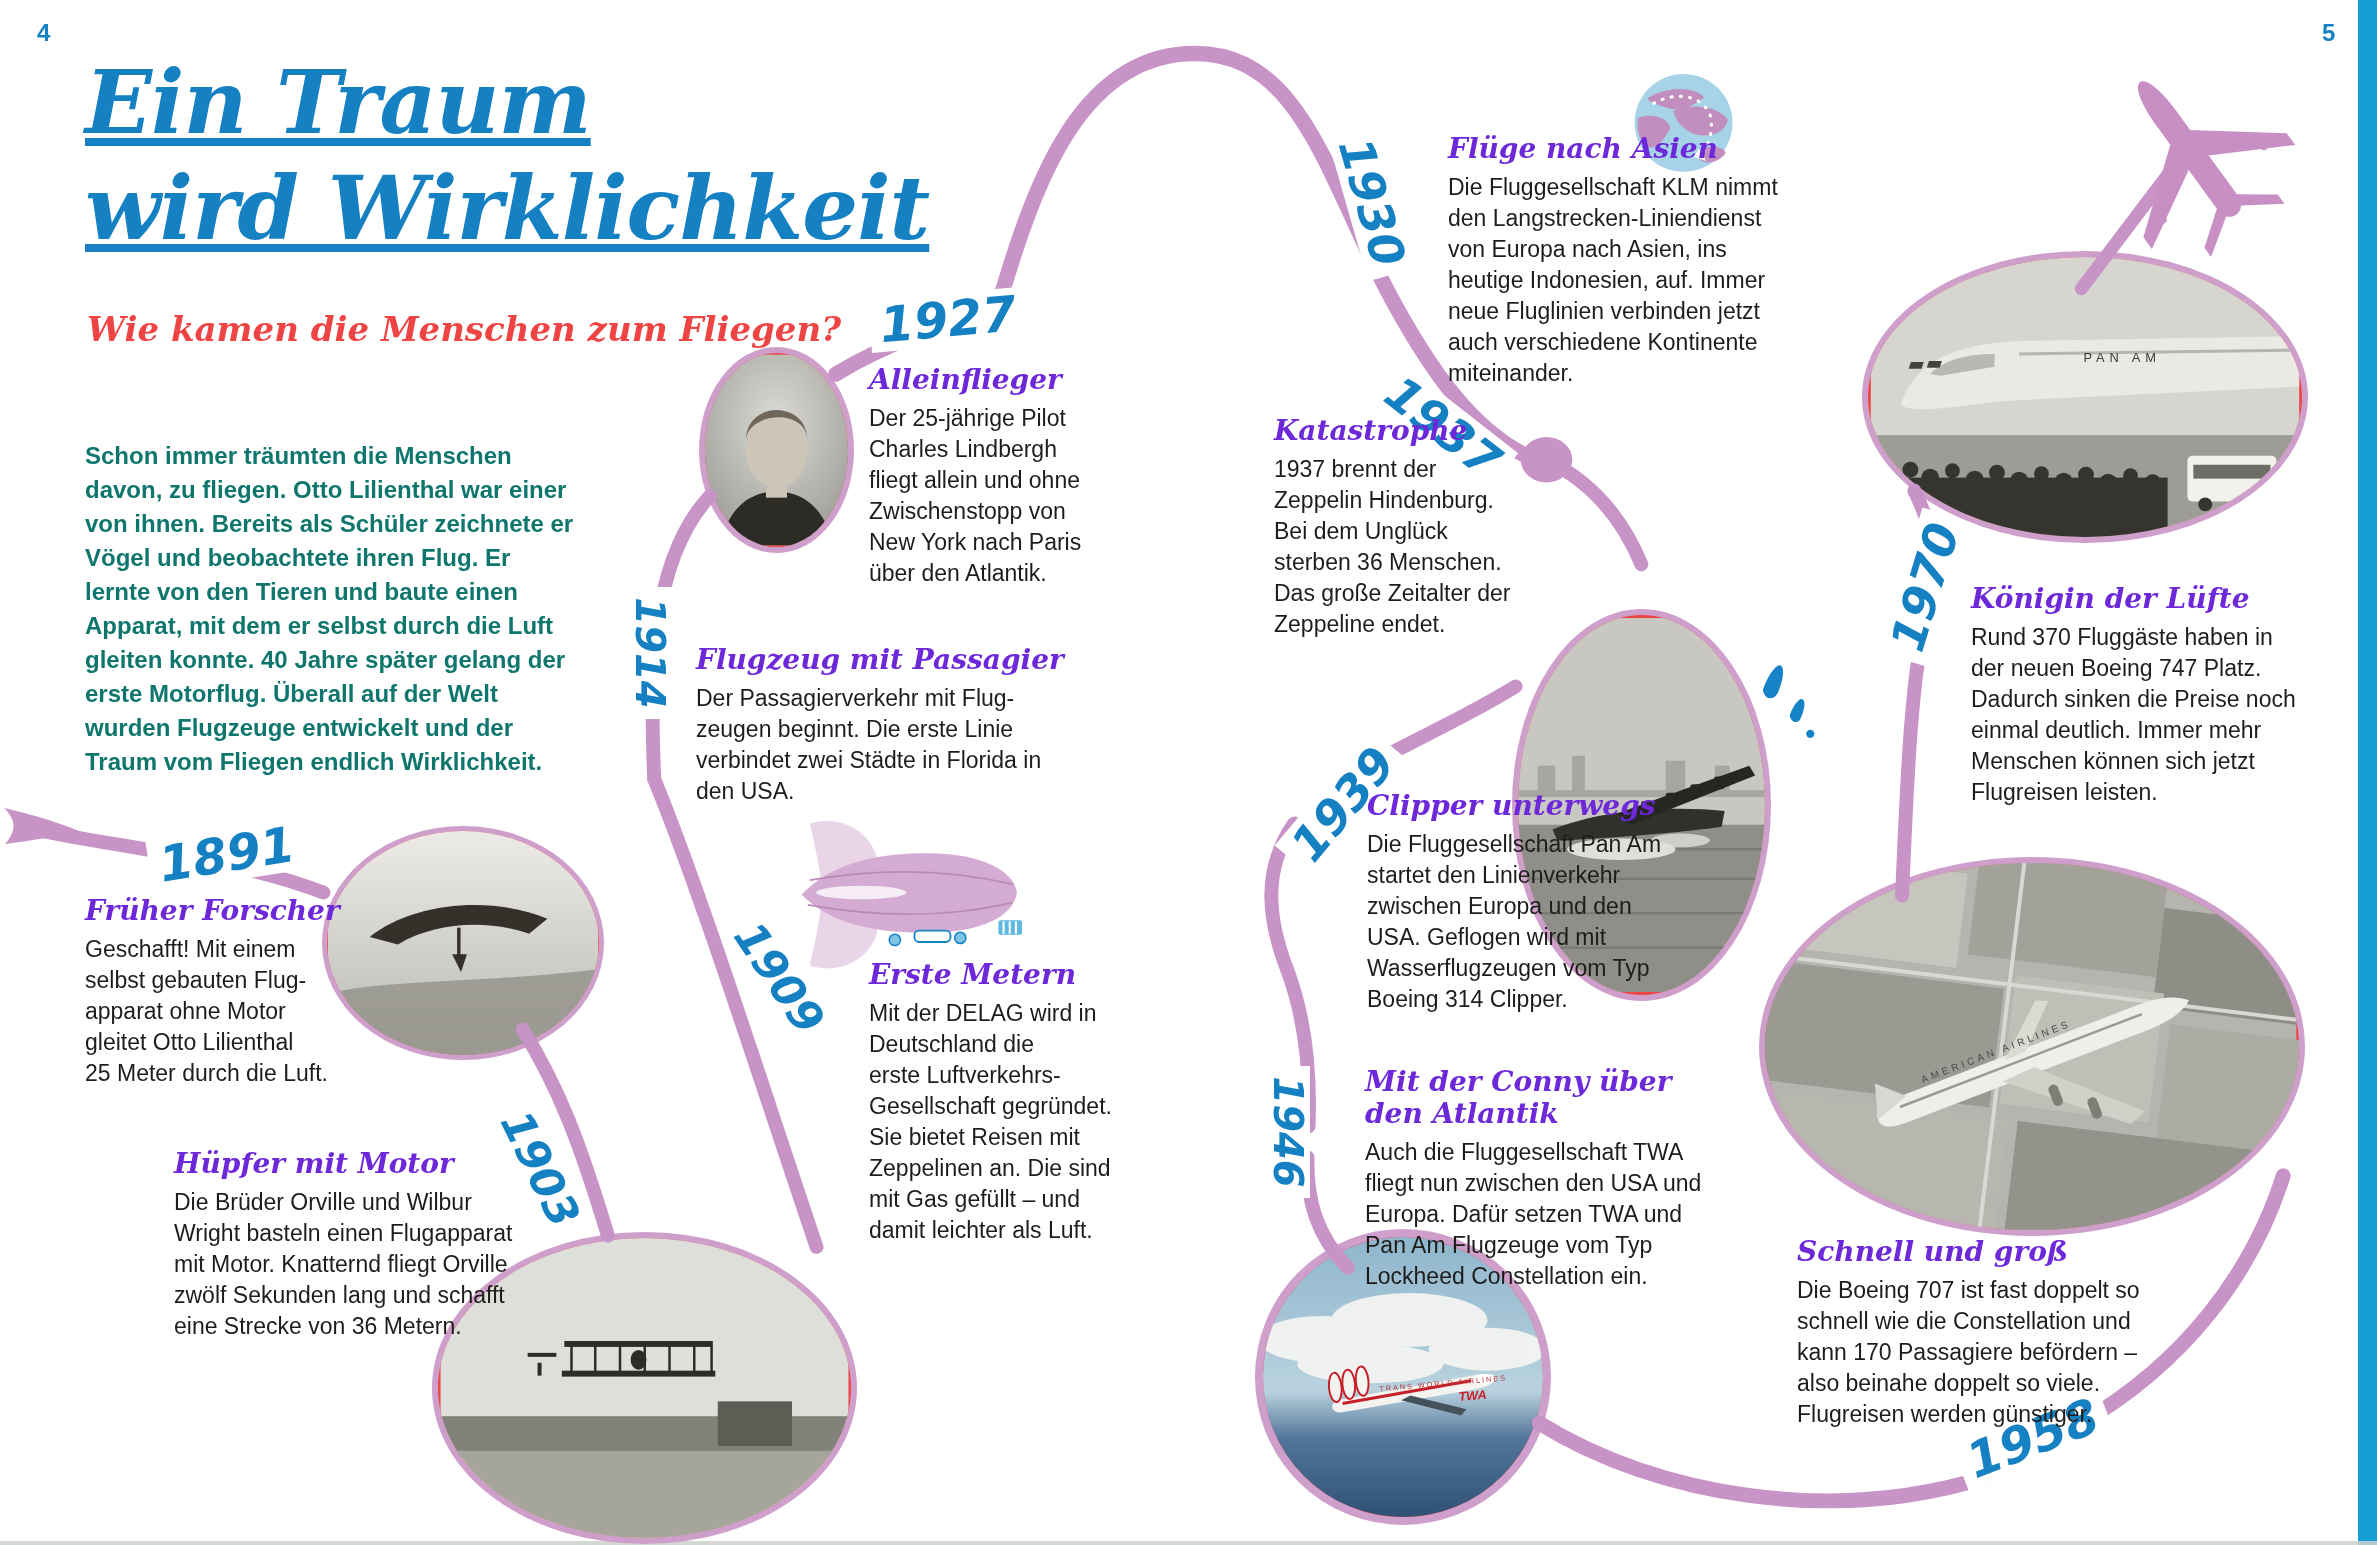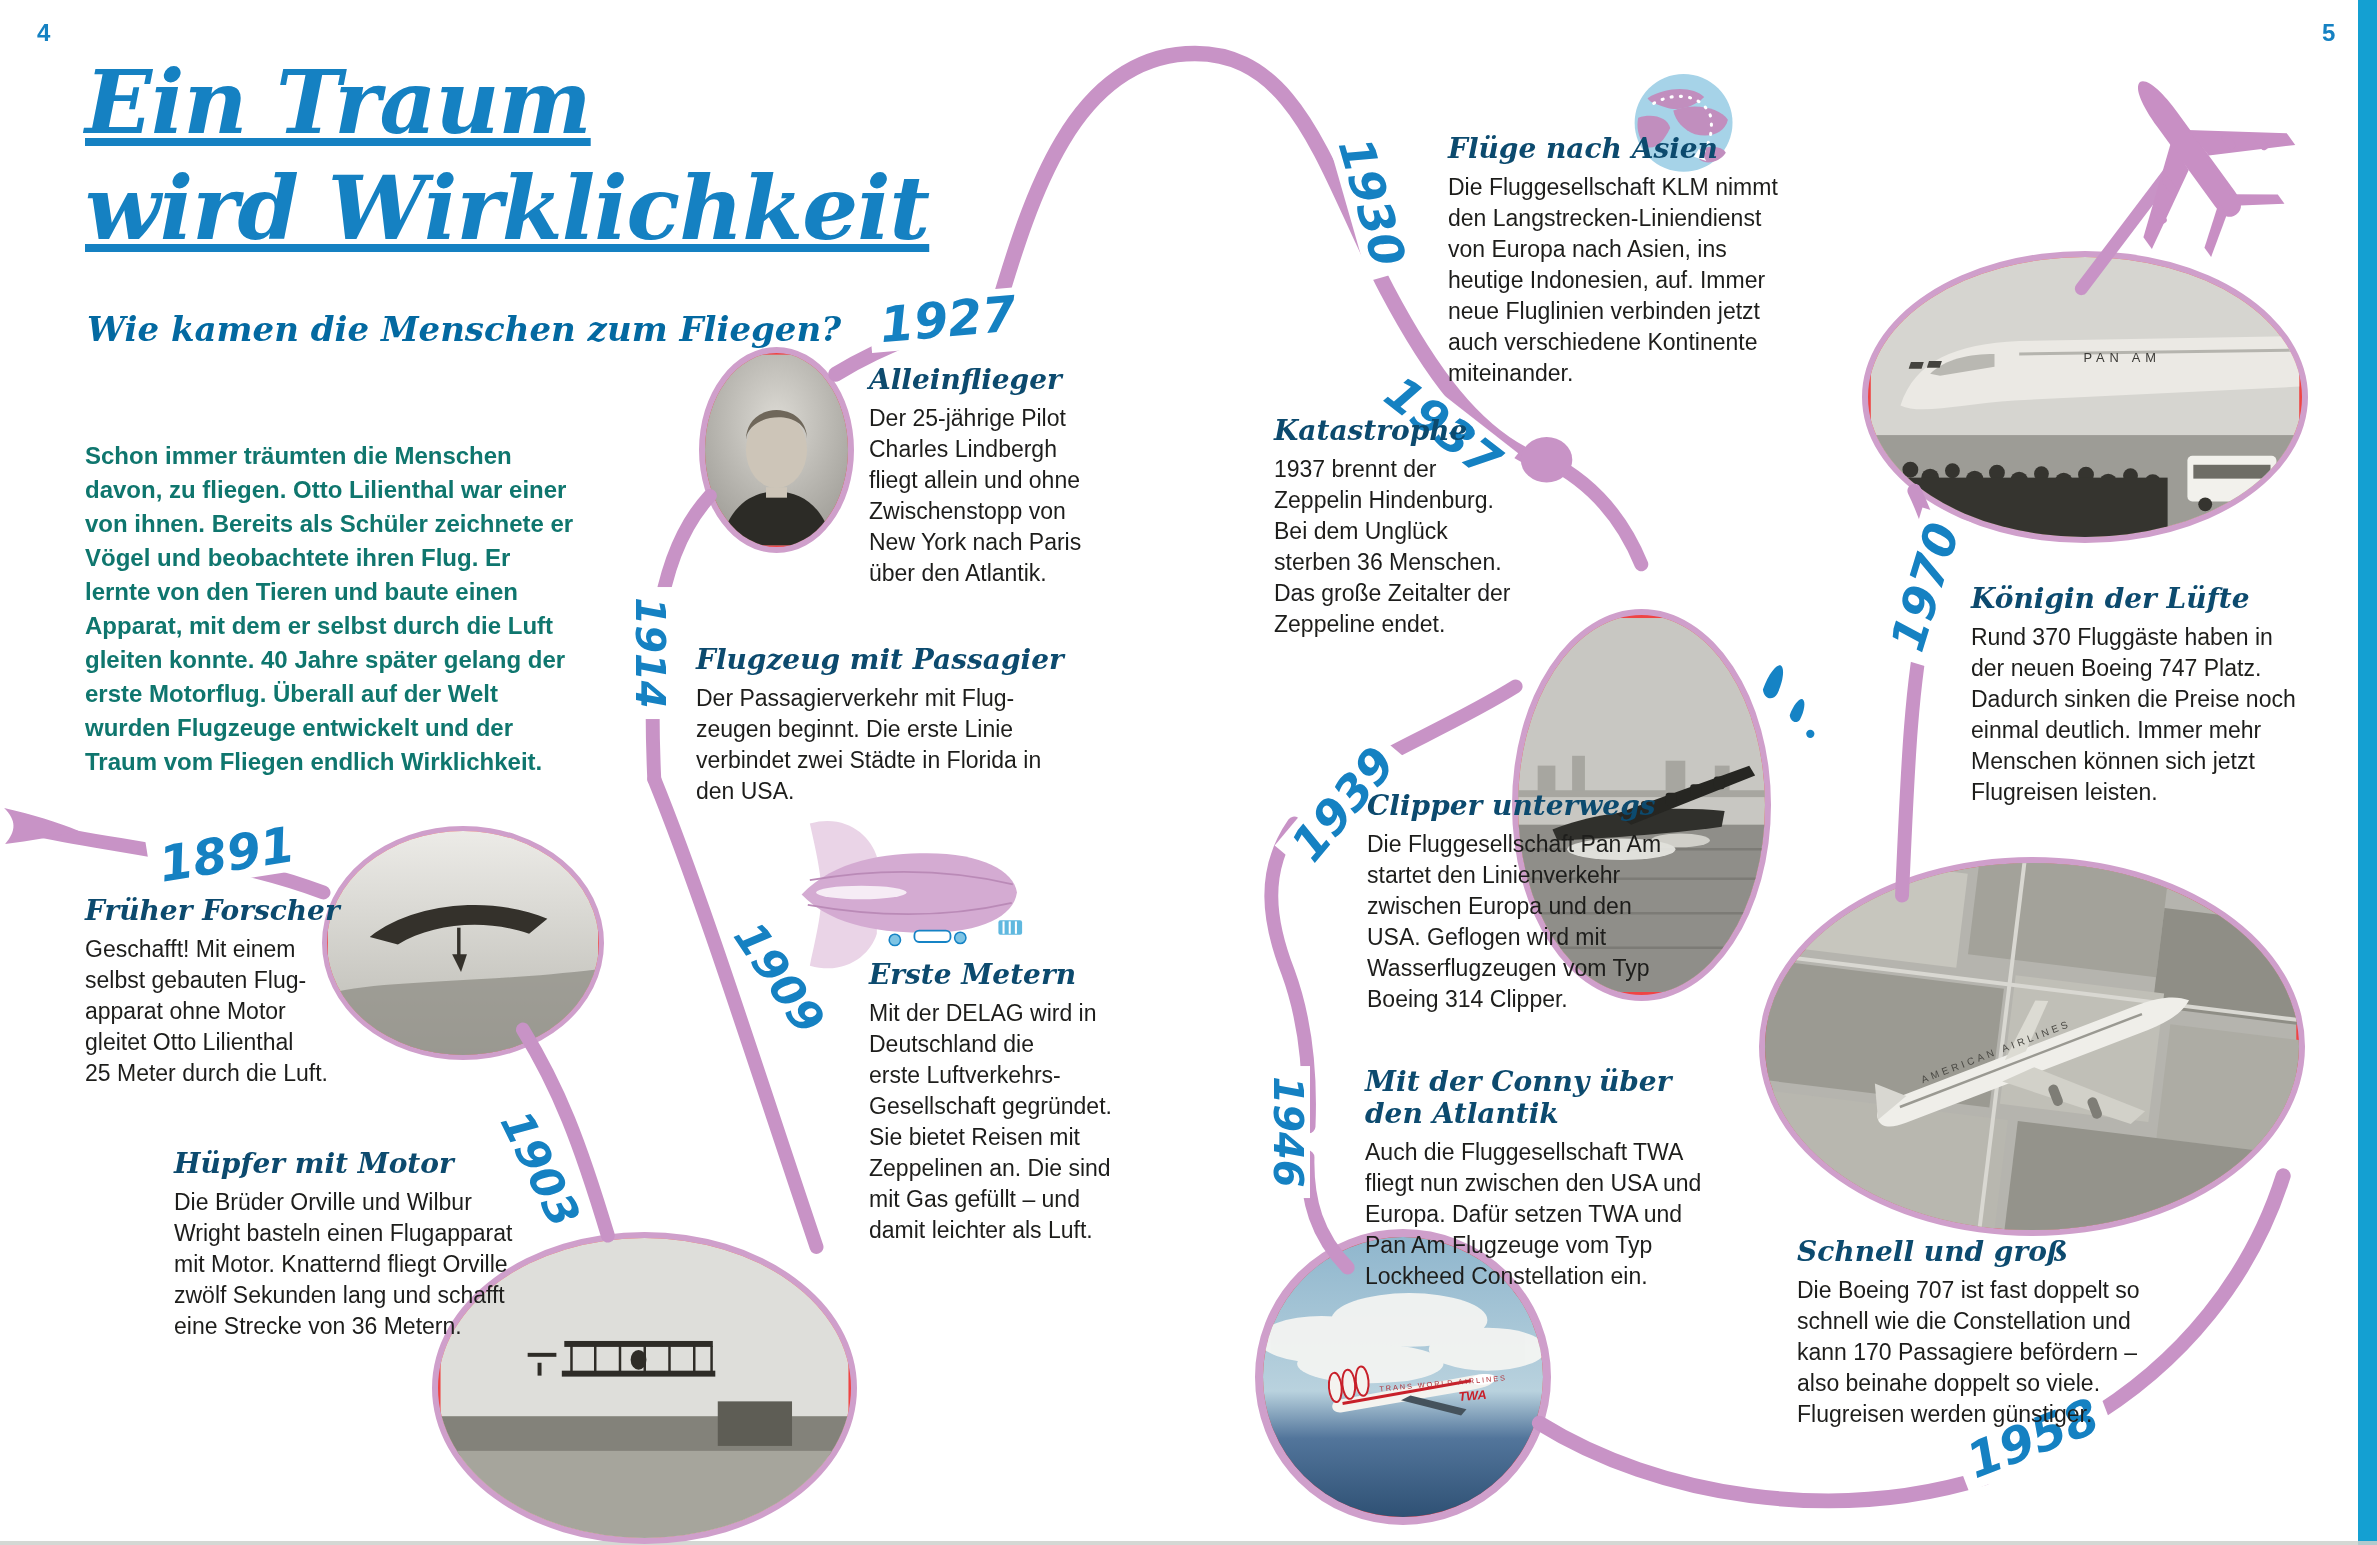--- a/index.html
+++ b/index.html
@@ -3,24 +3,24 @@
 <meta charset="utf-8">
 <style>
   html,body{margin:0;padding:0;}
   body{width:2377px;height:1546px;overflow:hidden;background:#ffffff;
        font-family:"Liberation Sans",sans-serif;-webkit-font-smoothing:antialiased;}
   .page{position:relative;width:2377px;height:1546px;background:#ffffff;}
   .abs{position:absolute;}
   
   .pagenum{font:700 24px "Liberation Sans",sans-serif;color:#1581c2;}
   .title{font:italic 700 88px/106px "DejaVu Serif",serif;color:#1581c2;letter-spacing:-1px;white-space:pre-line;text-decoration:underline;}
-  .subtitle{font:italic 700 34px "DejaVu Serif",serif;color:#0369a1;}
+  .subtitle{font:italic 700 34px "DejaVu Serif",serif;color:#ef4444;}
   .intro{font:700 24px/34px "Liberation Sans",sans-serif;color:#0f766e;white-space:pre-line;width:max-content;}
   .entry{width:max-content;}
-  .entry .head{font:italic 700 28px/32px "DejaVu Serif",serif;color:#0c4a6e;margin:0 0 7.2px 0;white-space:pre-line;}
+  .entry .head{font:italic 700 28px/32px "DejaVu Serif",serif;color:#6d28d9;margin:0 0 7.2px 0;white-space:pre-line;}
   .entry .txt{font:400 23px/31px "Liberation Sans",sans-serif;color:#1d1d1b;white-space:pre-line;}
   .year{font-family:"DejaVu Sans",sans-serif;font-style:italic;font-weight:700;color:#1581c2;
         background:#ffffff;padding:1px 10.3px;line-height:1.05;width:max-content;
         transform:translate(-50%,-50%) rotate(var(--r,0deg));}
   
   .photo{box-sizing:border-box;border-radius:50%;overflow:hidden;border:6.2px solid #cf9fcb;background:#ef4444;}
   .photo svg{display:block;width:100%;height:100%;}
   
   .z1{z-index:1}.z2{z-index:2}.z3{z-index:3;pointer-events:none}.z4{z-index:4}
   .edgebar{background:#14a0d2;}

